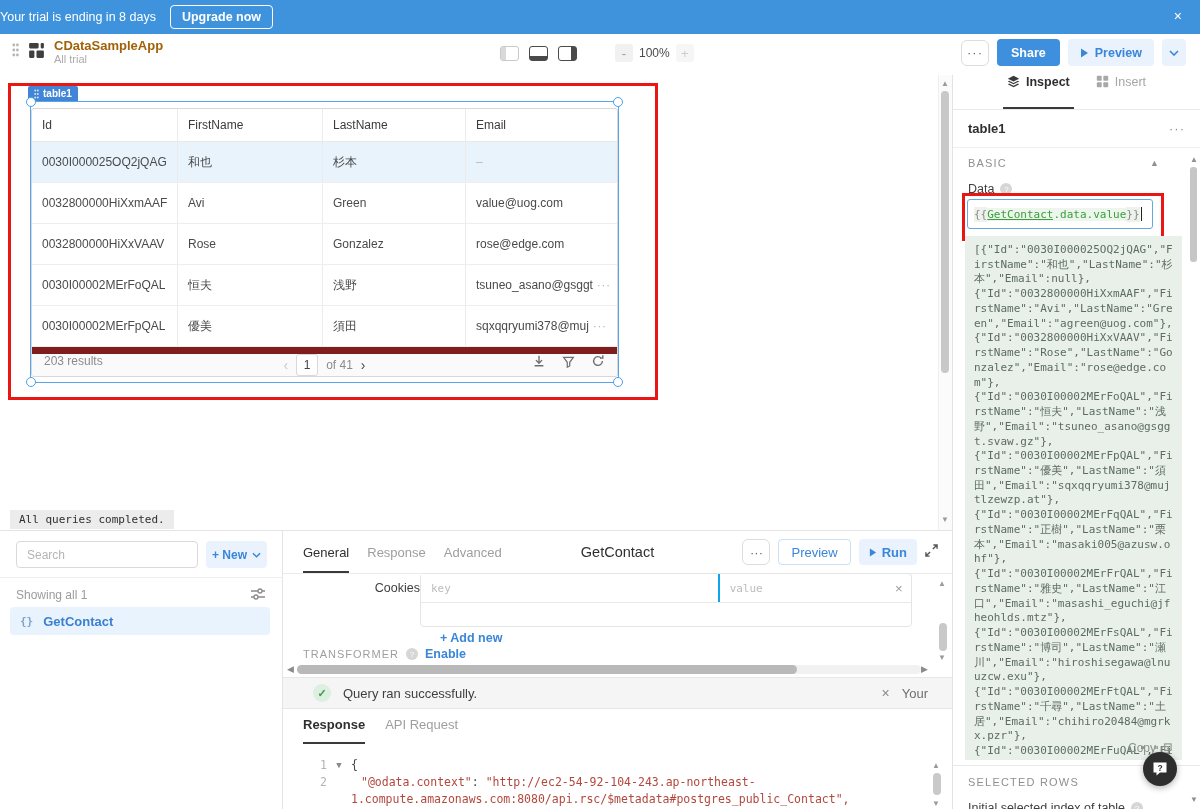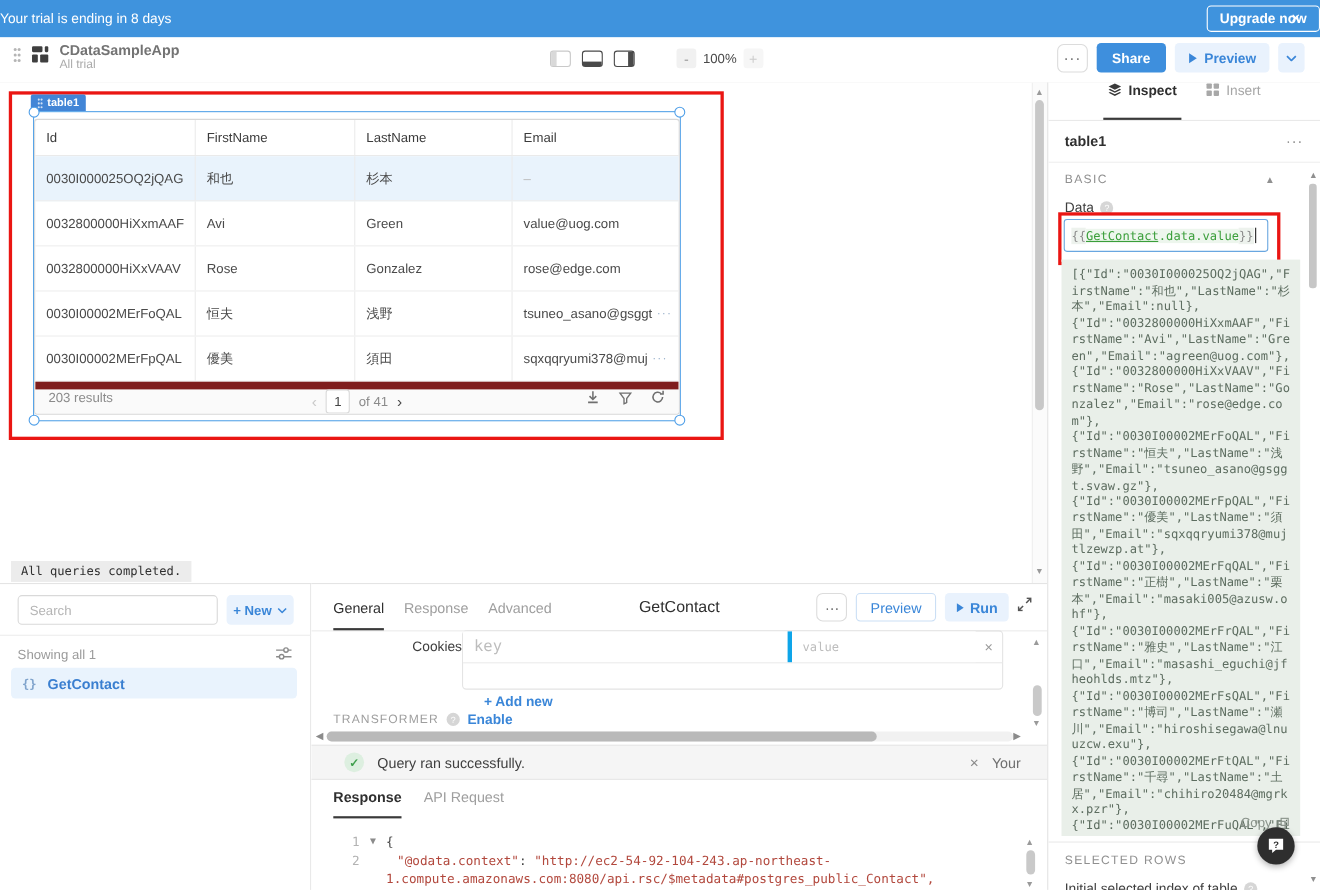--- a/index.html
+++ b/index.html
@@ -2,30 +2,30 @@
 <html><head>
 <meta charset="utf-8">
 <style>
   html,body{margin:0;padding:0;background:#fff;}
   #root{position:relative;width:1200px;height:809px;overflow:hidden;
         font-family:"Liberation Sans",sans-serif;color:#2f2f2f;background:#fff;}
   .mono{font-family:"DejaVu Sans Mono",monospace;}
 
   
   .banner{position:absolute;left:0;top:0;width:1200px;height:34px;background:#3f93dd;
-          display:flex;align-items:center;justify-content:space-between;gap:14px;color:#fff;font-size:12.5px;}
+          display:flex;align-items:center;justify-content:flex-start;gap:14px;color:#fff;font-size:12.5px;}
   .banner .upgrade{border:1px solid #fff;border-radius:4px;padding:4px 11px;font-weight:bold;
           font-size:12.5px;color:#fff;background:transparent;cursor:pointer;}
   .banner .close{position:absolute;right:18px;top:8px;font-size:14px;color:#fff;cursor:pointer;}
 
   
   .toolbar{position:absolute;left:0;top:34px;width:1200px;height:41px;background:#fff;
            border-bottom:1px solid #e6e6e6;}
   .tb-left{position:absolute;left:12px;top:4px;display:flex;align-items:center;gap:8px;}
-  .app-title{font-size:13px;font-weight:bold;color:#737373;line-height:15px;}
+  .app-title{font-size:13px;font-weight:bold;color:#a16207;line-height:15px;}
   .app-sub{font-size:11px;color:#ababab;line-height:13px;}
   .tb-center{position:absolute;left:500px;top:10px;display:flex;align-items:center;gap:10px;}
   .pframe{width:17px;height:13px;border:1.5px solid #4a4a4a;border-radius:3px;position:relative;display:inline-block;}
   .pframe.dim{border-color:#c9c9c9;}
   .pframe .fill-left{position:absolute;left:0;top:0;bottom:0;width:5px;background:#d9d9d9;}
   .pframe .fill-bottom{position:absolute;left:0;right:0;bottom:0;height:4px;background:#4a4a4a;}
   .pframe .fill-right{position:absolute;right:0;top:0;bottom:0;width:5px;background:#4a4a4a;}
   .zoomctl{display:flex;align-items:center;gap:6px;margin-left:28px;}
   .zbtn{width:18px;height:18px;border-radius:3px;background:#f1f1f1;color:#9a9a9a;font-size:13px;
         display:flex;align-items:center;justify-content:center;cursor:pointer;}
@@ -109,22 +109,22 @@
   .ed-more{width:28px;height:26px;border:1px solid #dcdcdc;border-radius:6px;background:#fff;color:#666;
         display:flex;align-items:center;justify-content:center;font-size:13px;cursor:pointer;}
   .ed-preview{height:26px;padding:0 12px;background:#fff;border:1px solid #cbdff5;border-radius:4px;color:#3a86d8;
         font-size:13px;cursor:pointer;}
   .ed-run{height:26px;padding:0 10px;background:#e9f2fd;border:none;border-radius:4px;color:#3a86d8;font-weight:bold;
         font-size:13px;display:flex;align-items:center;gap:5px;cursor:pointer;}
   .cookies-label{position:absolute;left:62px;top:50px;width:75px;text-align:right;font-size:12.5px;color:#3e3e3e;}
   .kv-group{position:absolute;left:137px;top:42px;width:492px;height:54px;border:1px solid #e4e4e4;border-radius:4px;
         box-sizing:border-box;}
   .kv-row{height:28px;border-bottom:1px solid #e9e9e9;display:flex;align-items:center;}
-  .kv-key{width:317px;height:100%;border:none;outline:none;border-right:4px solid #0ea5e9;padding:0 10px;
-        box-sizing:border-box;font-family:"DejaVu Sans Mono",monospace;font-size:14px;color:#555;}
+  .kv-key{width:317px;height:100%;border:none;outline:none;border-right:2px solid #0ea5e9;padding:0 10px;
+        box-sizing:border-box;font-family:"DejaVu Sans Mono",monospace;font-size:11px;color:#555;}
   .kv-val{flex:1;height:100%;border:none;outline:none;padding:0 10px;box-sizing:border-box;
         font-family:"DejaVu Sans Mono",monospace;font-size:11px;color:#555;}
   .kv-key::placeholder,.kv-val::placeholder{color:#bdbdbd;}
   .kv-x{width:26px;color:#9a9a9a;font-size:13px;text-align:center;cursor:pointer;}
   .add-new{position:absolute;left:157px;top:100px;color:#3a86d8;font-size:12.5px;font-weight:bold;cursor:pointer;}
   .transf{position:absolute;left:20px;top:116px;display:flex;align-items:center;gap:7px;}
   .transf .tlabel{font-size:11px;color:#9e9e9e;letter-spacing:1px;}
   .transf .enable{font-size:12.5px;color:#3a86d8;font-weight:bold;cursor:pointer;}
   .info-dot{display:inline-flex;width:12px;height:12px;border-radius:50%;background:#d6d6d6;color:#fff;
         font-size:8px;align-items:center;justify-content:center;flex:0 0 auto;}

